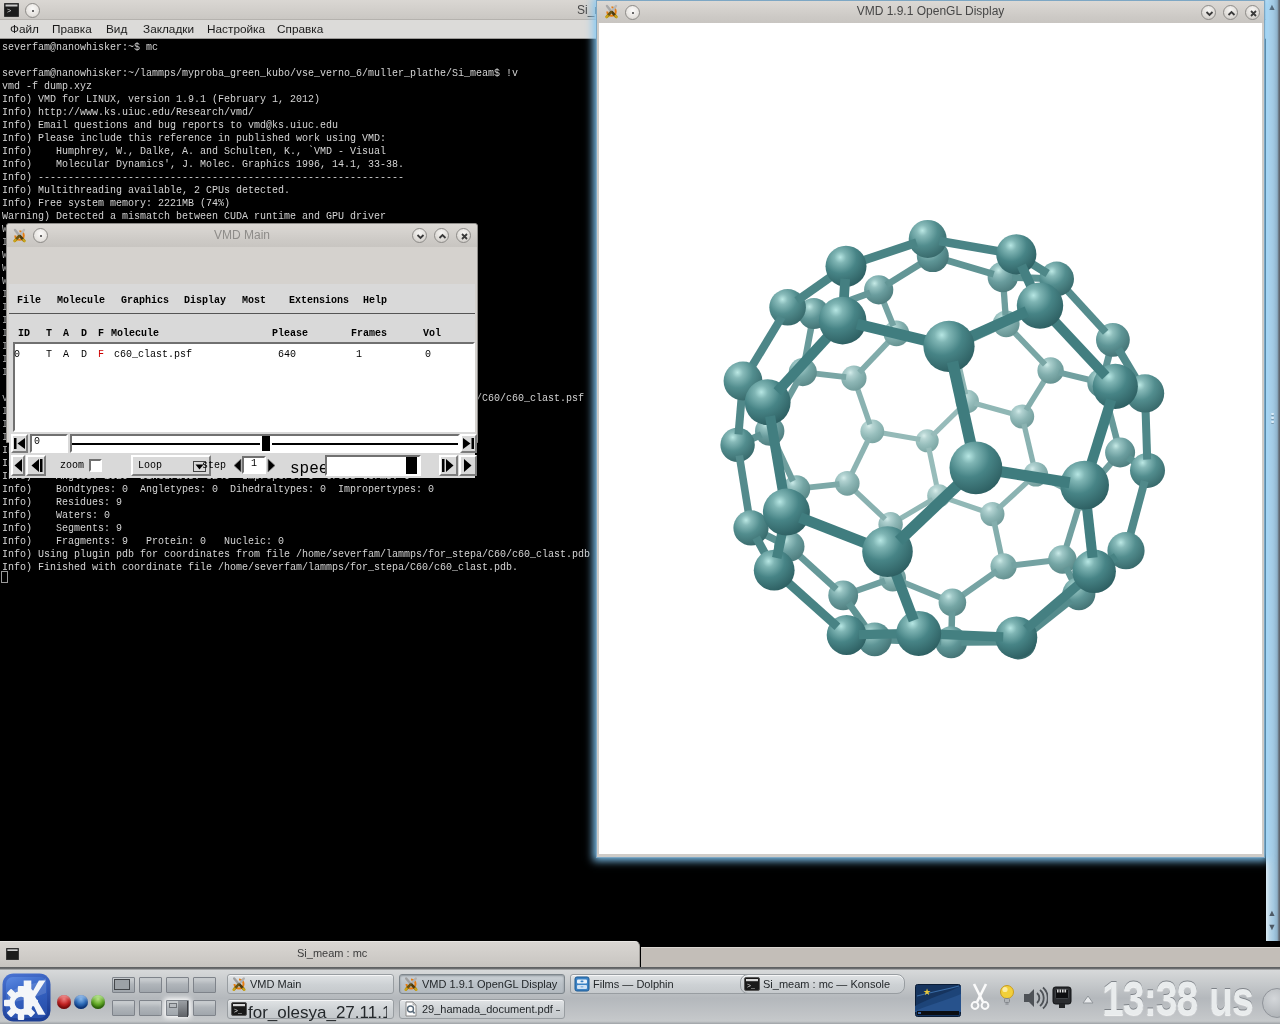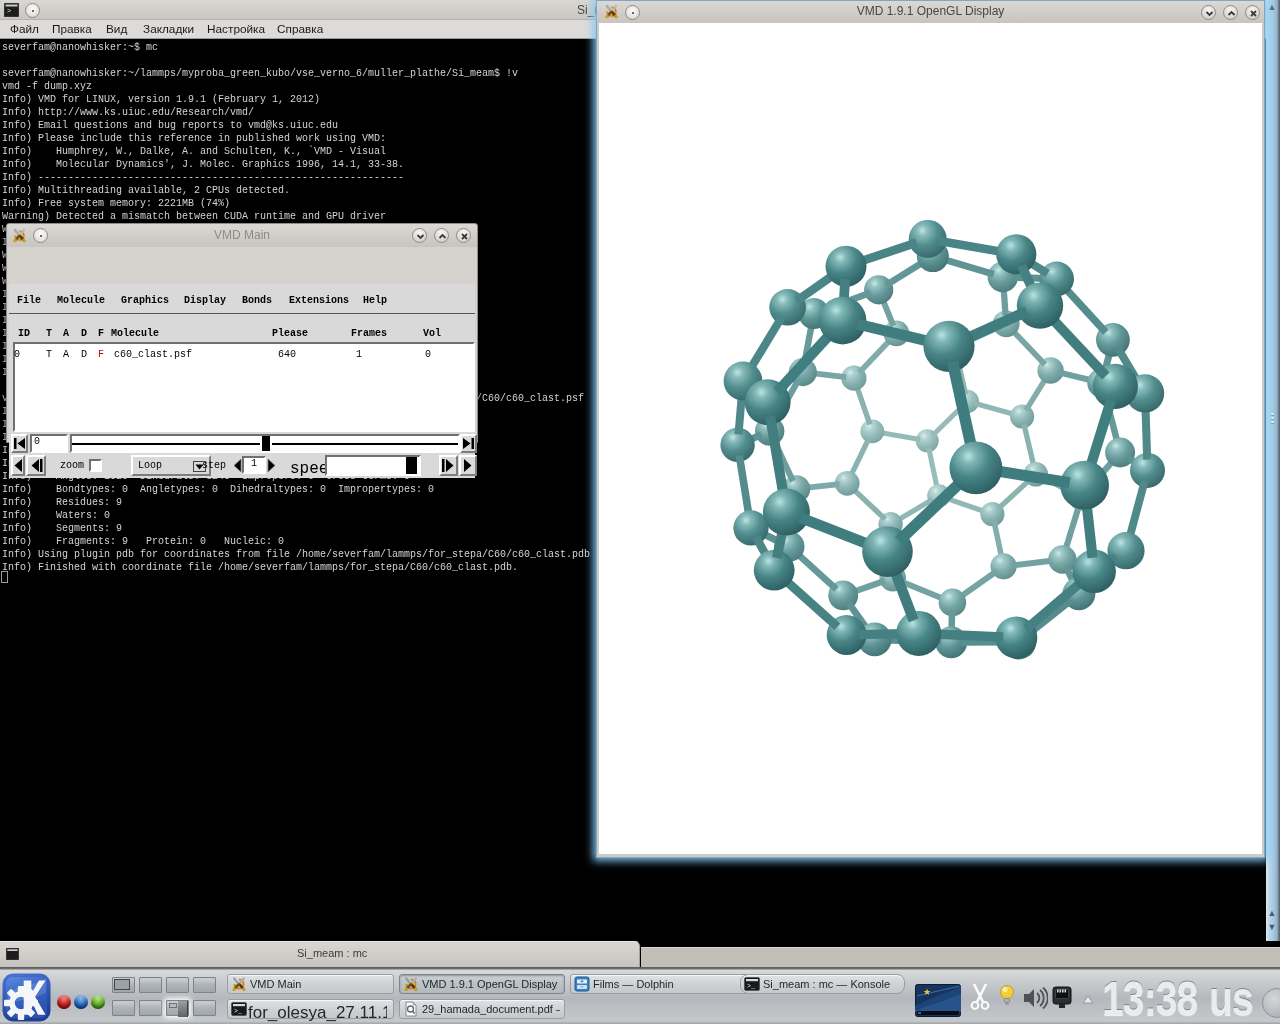--- a/index.html
+++ b/index.html
@@ -363,21 +363,21 @@
     <div class="abs content">
 <style>
 #vmain .content .m { position:absolute; top:11px; font-family:"Liberation Mono",monospace; font-size:10px; font-weight:bold; color:#000; }
 #vmain .content .hdr { position:absolute; top:44px; font-family:"Liberation Mono",monospace; font-size:10px; font-weight:bold; color:#000; }
 #vmain .content .row { position:absolute; top:65px; font-family:"Liberation Mono",monospace; font-size:10px; color:#000; }
 </style>
 <span class="m" style="left:8px">File</span>
 <span class="m" style="left:48px">Molecule</span>
 <span class="m" style="left:112px">Graphics</span>
 <span class="m" style="left:175px">Display</span>
-<span class="m" style="left:233px">Bonds</span>
+<span class="m" style="left:233px">Most</span>
 <span class="m" style="left:280px">Extensions</span>
 <span class="m" style="left:354px">Help</span>
 <div class="abs" style="left:0;top:29px;width:466px;height:1px;background:#555"></div>
 <span class="hdr" style="left:9px">ID</span>
 <span class="hdr" style="left:37px">T</span>
 <span class="hdr" style="left:54px">A</span>
 <span class="hdr" style="left:72px">D</span>
 <span class="hdr" style="left:89px">F</span>
 <span class="hdr" style="left:102px">Molecule</span>
 <span class="hdr" style="left:263px">Please</span>

